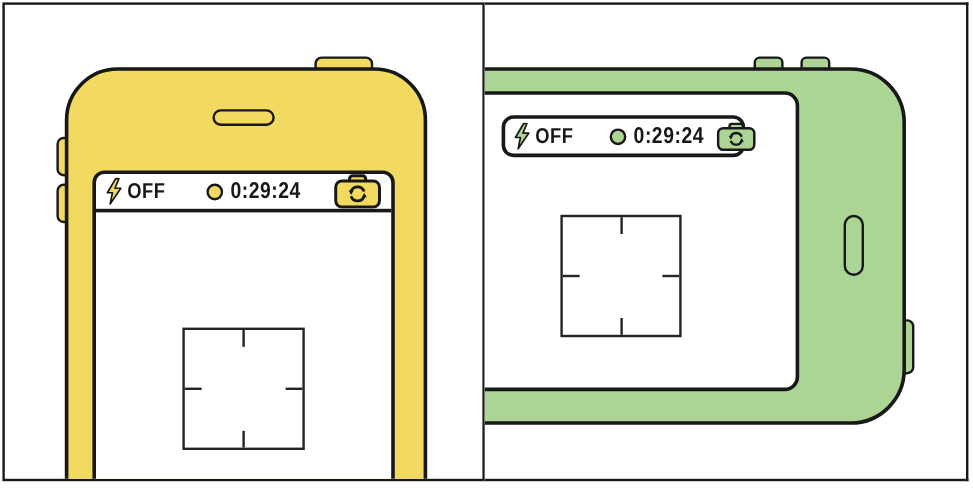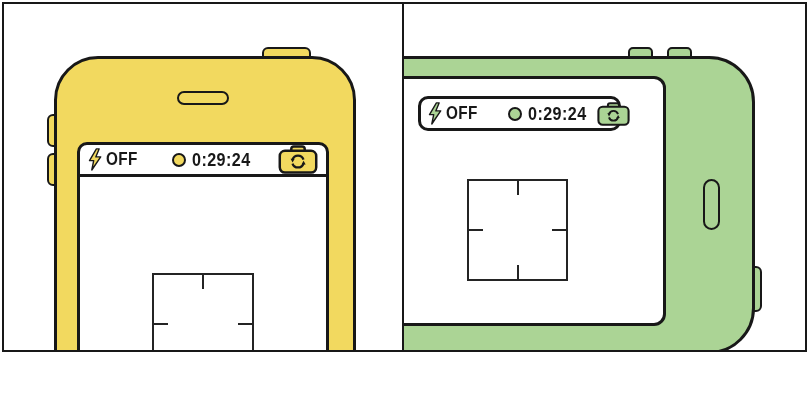--- a/index.html
+++ b/index.html
@@ -1,18 +1,18 @@
 <!DOCTYPE html>
 <html><head>
 <meta charset="utf-8">
 <style>
   html,body{margin:0;padding:0;background:#fff;}
   .canvas{position:relative;width:811px;height:413px;background:#fff;
           font-family:"Liberation Sans",sans-serif;overflow:hidden;color:#181818;}
-  .panel{position:absolute;top:2px;height:350px;background:#fff;
+  .panel{position:absolute;top:2px;height:399px;background:#fff;
          border:2.5px solid #181818;box-sizing:border-box;overflow:hidden;}
   .panel-left{left:2px;width:402px;}
   .panel-right{left:404px;width:403px;border-left:none;}
 
   
   .hw{position:absolute;background:var(--accent);border:2.5px solid #181818;box-sizing:border-box;}
   .power-top{left:258px;top:43px;width:49px;height:16px;border-radius:6px 6px 0 0;}
   .vol-1{left:43px;top:110px;width:14px;height:33px;border-radius:6px 0 0 6px;}
   .vol-2{left:43px;top:149px;width:14px;height:33px;border-radius:6px 0 0 6px;}
   .volR-1{left:224px;top:43px;width:25px;height:15px;border-radius:5px 5px 0 0;}

